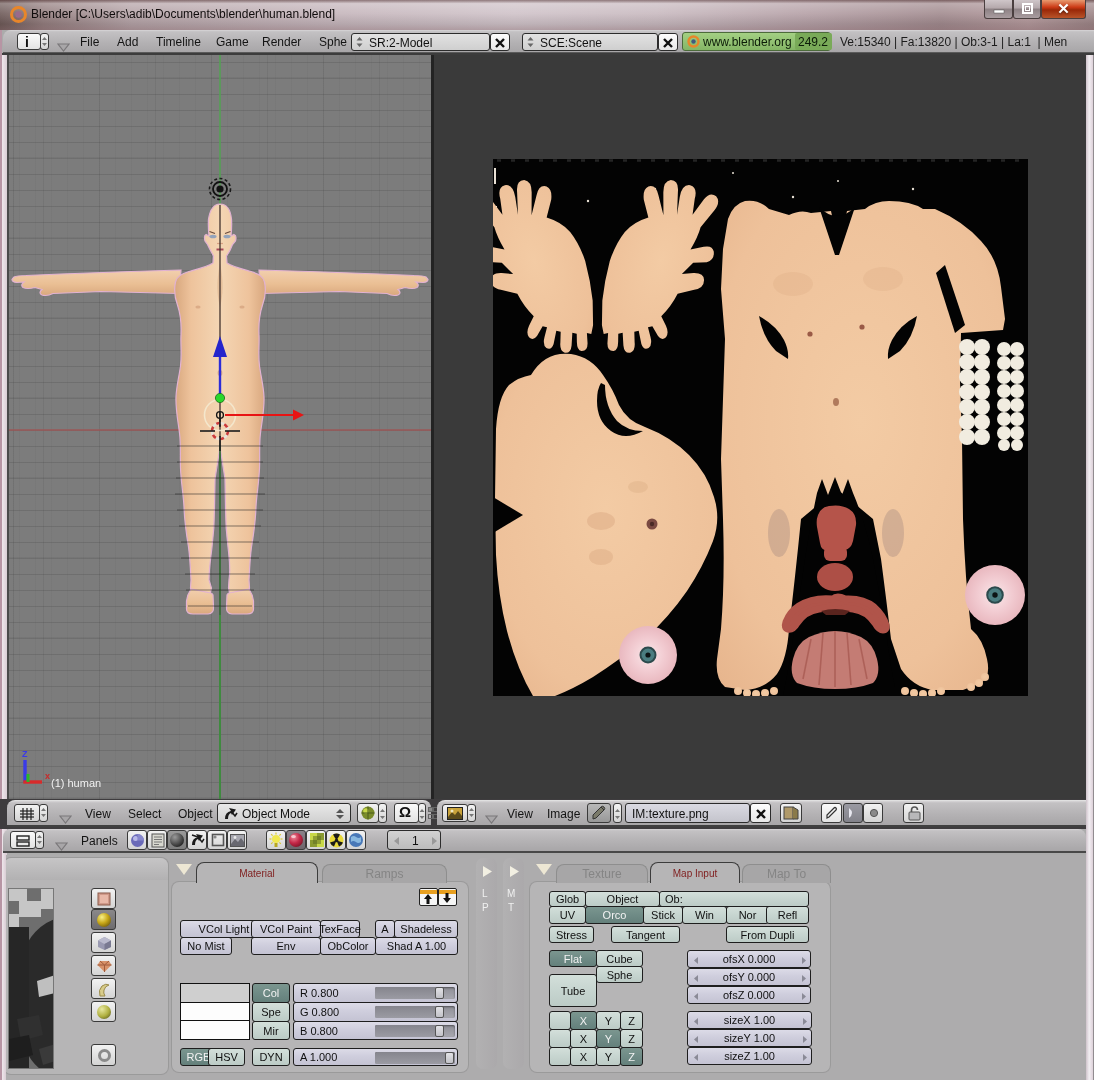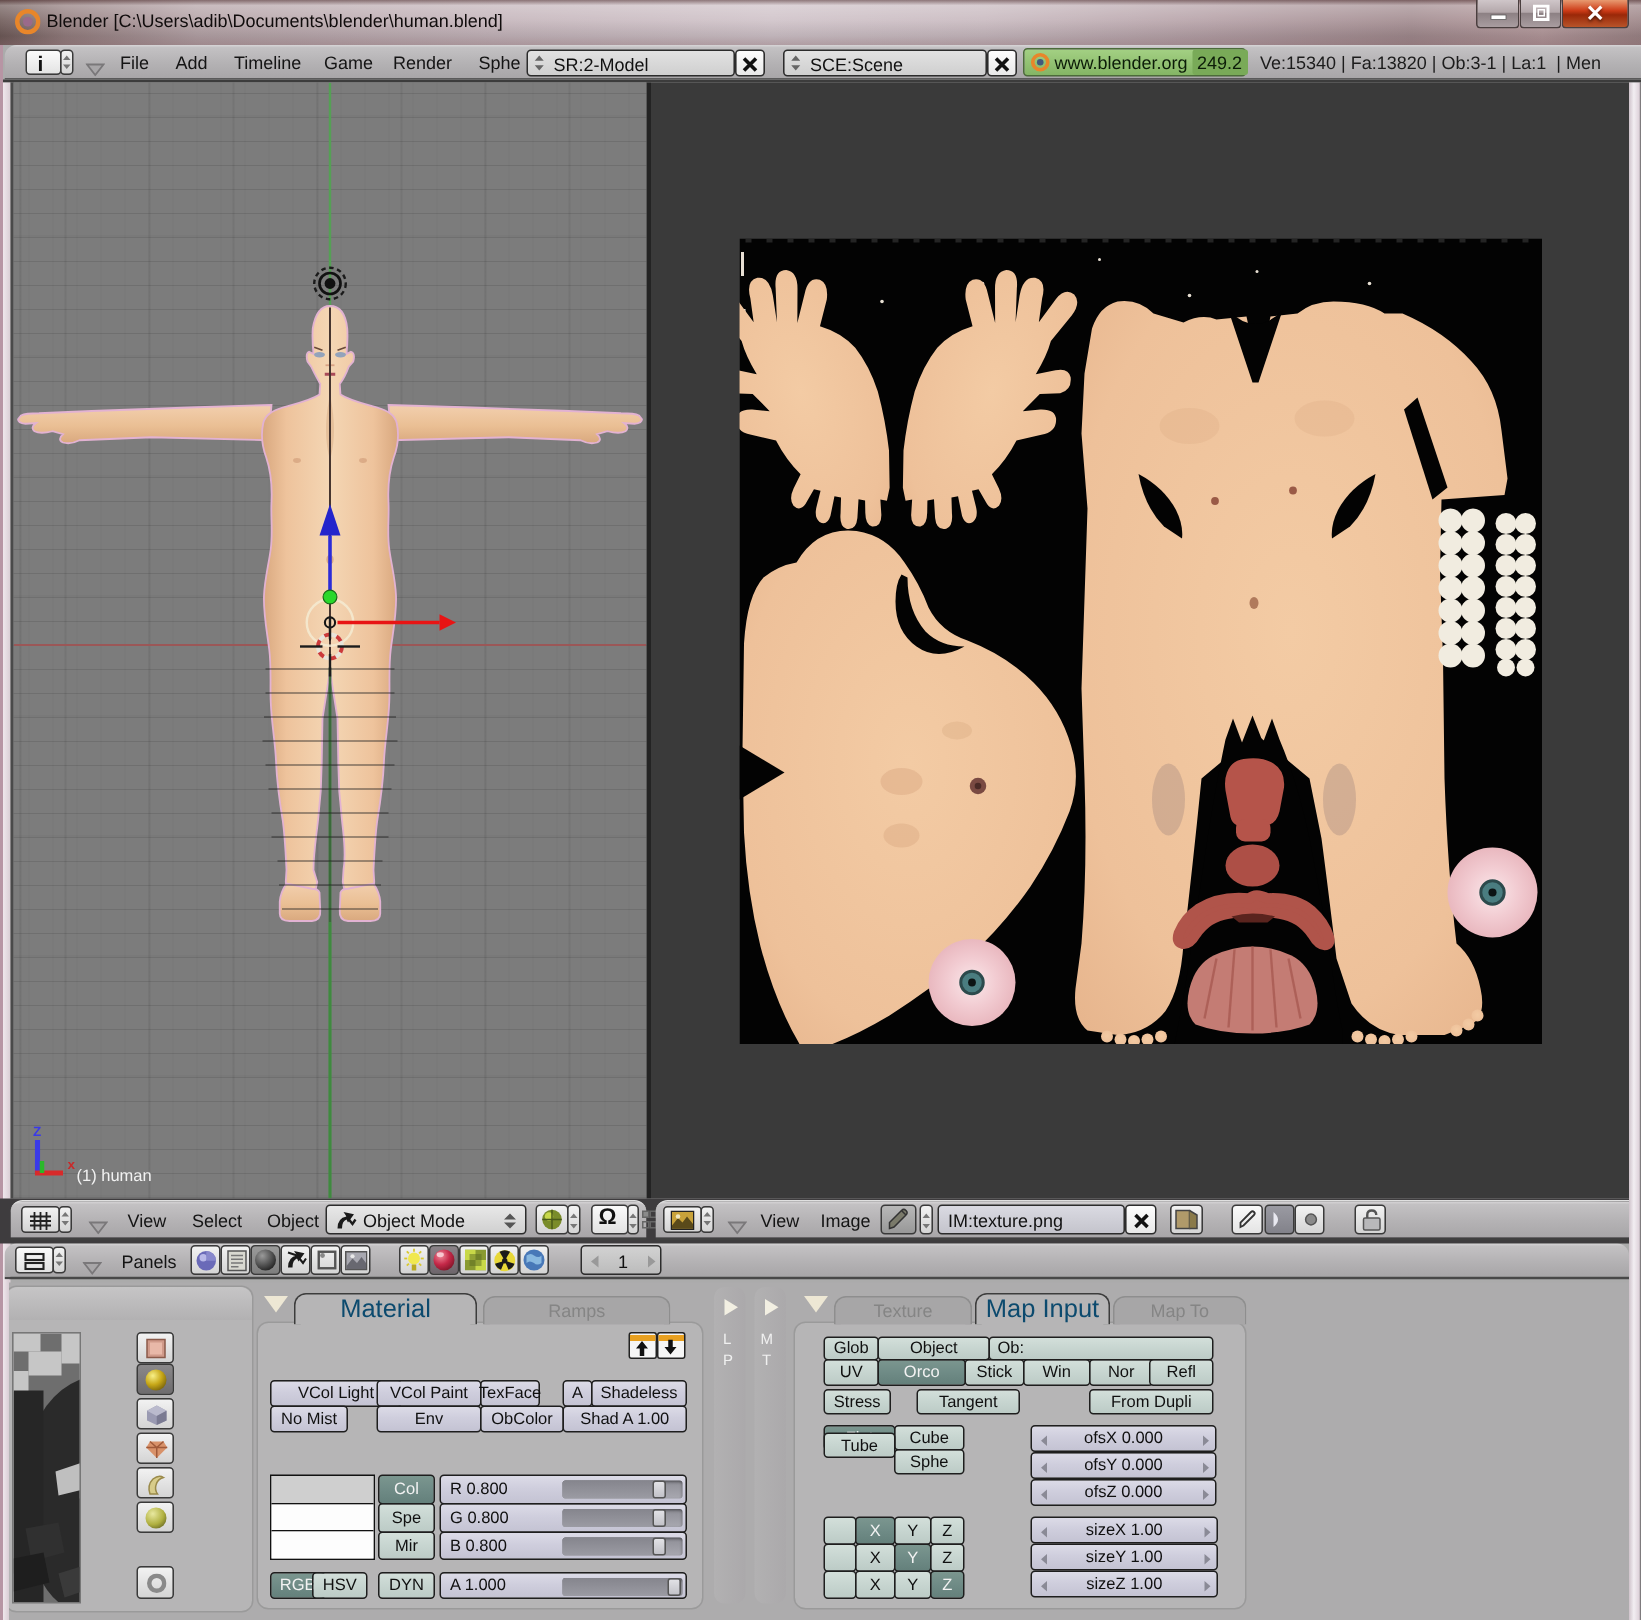--- a/index.html
+++ b/index.html
@@ -27,21 +27,21 @@
 
 
 .b { position:absolute; border:1px solid #1e1e1e; font-size:11px; color:#101010;
      display:flex; align-items:center; justify-content:center; border-radius:3px; }
 .lav  { background:linear-gradient(180deg,#dcdbe7 0%,#cfcedd 45%,#c4c3d3 100%); }
 .teal { background:linear-gradient(180deg,#d3dfda 0%,#c8d6d1 45%,#bccbc6 100%); }
 .dk   { background:linear-gradient(180deg,#7b968f 0%,#6f8b86 50%,#64807b 100%); color:#f2f2f2; }
 
 .panel { background:#b6b5b6; border-radius:7px; box-shadow:0 0 0 1px rgba(120,120,120,0.35); }
 .tab-a { background:#b6b5b6; border:1px solid #3c3c3c; border-bottom:none; border-radius:8px 8px 0 0;
-         font-size:17px; color:#0c4a6e; display:flex; align-items:center; justify-content:center;text-align:right; }
+         font-size:10px; color:#7f1d1d; display:flex; align-items:center; justify-content:center;text-align:right; }
 .tab-i { background:#a7a6a7; border:1px solid #8e8e8e; border-bottom:none; border-radius:8px 8px 0 0;
          font-size:12px; color:#858585; display:flex; align-items:center; justify-content:center; }
 .ptri { width:0; height:0; border-left:8px solid transparent; border-right:8px solid transparent; border-top:11px solid #ede7d4; }
 </style>
 </head>
 <body>
 <div id="root">
 
   <div id="titlebar" class="abs">
     <div class="shine abs"></div>
@@ -855,21 +855,21 @@
     <div class="abs b dk" style="left:583px;top:51px;width:59px;height:18px;">Orco</div>
     <div class="abs b teal" style="left:641px;top:51px;width:40px;height:18px;">Stick</div>
     <div class="abs b teal" style="left:680px;top:51px;width:45px;height:18px;">Win</div>
     <div class="abs b teal" style="left:724px;top:51px;width:43px;height:18px;">Nor</div>
     <div class="abs b teal" style="left:764px;top:51px;width:43px;height:18px;">Refl</div>
     <div class="abs b teal" style="left:547px;top:71px;width:45px;height:17px;">Stress</div>
     <div class="abs b teal" style="left:609px;top:71px;width:69px;height:17px;">Tangent</div>
     <div class="abs b teal" style="left:724px;top:71px;width:83px;height:17px;">From Dupli</div>
     <div class="abs b dk" style="left:547px;top:95px;width:48px;height:17px;">Flat</div>
     <div class="abs b teal" style="left:594px;top:95px;width:47px;height:17px;">Cube</div>
-    <div class="abs b teal" style="left:547px;top:100px;width:48px;height:17px;">Tube</div>
+    <div class="abs b teal" style="left:547px;top:119px;width:48px;height:33px;">Tube</div>
     <div class="abs b teal" style="left:594px;top:111px;width:47px;height:17px;">Sphe</div>
     <div class="abs b lav" style="left:685px;top:95px;width:124px;height:18px;">ofsX 0.000<svg class="abs" width="7" height="9" style="left:4px;top:5px">
           <path d="M6 1 L2 4.5 L6 8 Z" fill="#8a8a96"></path>
         </svg><svg class="abs" width="7" height="9" style="left:113px;top:5px">
           <path d="M1 1 L5 4.5 L1 8 Z" fill="#8a8a96"></path>
         </svg></div>
     <div class="abs b lav" style="left:685px;top:113px;width:124px;height:18px;">ofsY 0.000<svg class="abs" width="7" height="9" style="left:4px;top:5px">
           <path d="M6 1 L2 4.5 L6 8 Z" fill="#8a8a96"></path>
         </svg><svg class="abs" width="7" height="9" style="left:113px;top:5px">
           <path d="M1 1 L5 4.5 L1 8 Z" fill="#8a8a96"></path>

